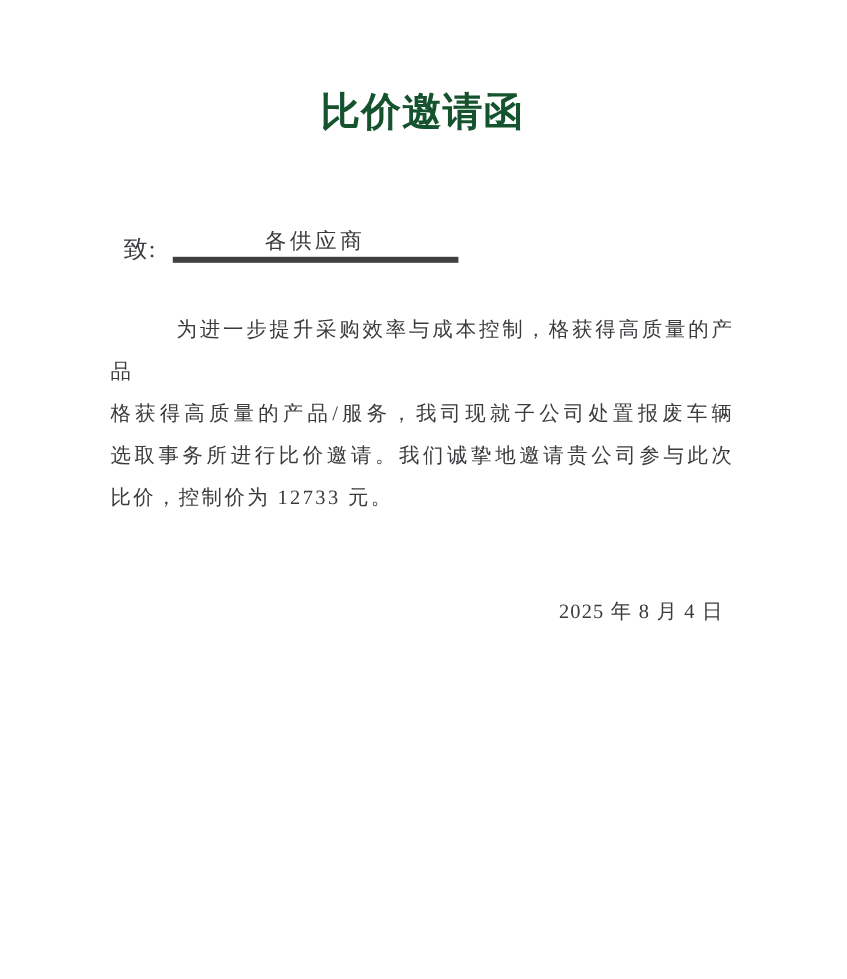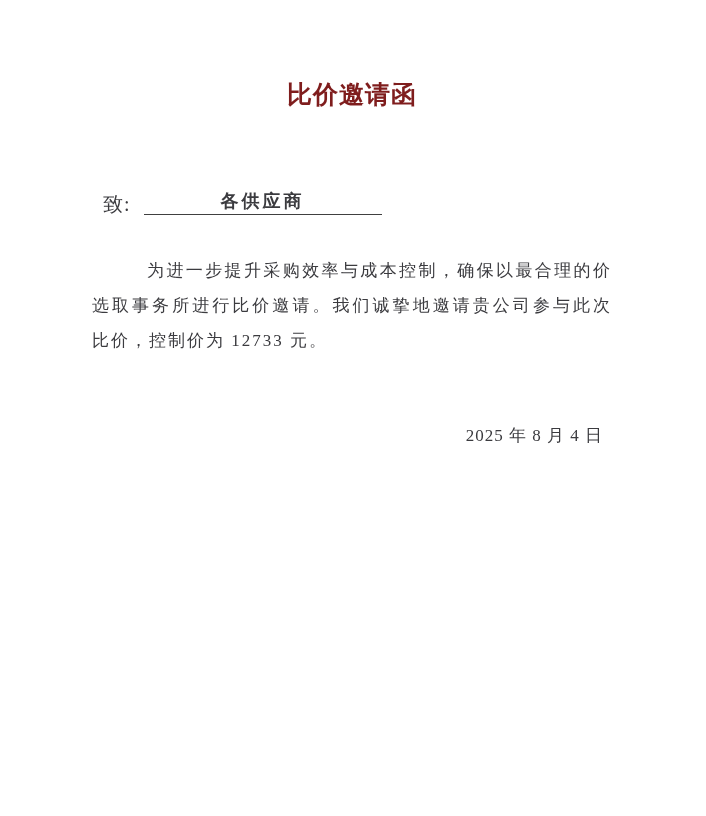--- a/index.html
+++ b/index.html
@@ -16,48 +16,47 @@
   }
   .page {
     box-sizing: border-box;
     width: 706px;
     height: 816px;
     padding: 81px 94px 0 92px;
     background: #ffffff;
   }
   .doc-title {
     margin: 0;
-    font-size: 25px;
+    font-size: 33px;
     line-height: 27px;
     font-weight: bold;
     letter-spacing: 1px;
     text-align: center;
-    color: #7f1d1d;
+    color: #14532d;
   }
   .recipient-line {
     margin-top: 83px;
     margin-left: 11px;
     font-size: 20px;
     line-height: 21px;
     white-space: nowrap;
   }
   .recipient-label {
     letter-spacing: 1px;
   }
   .recipient-blank {
     display: inline-block;
     width: 238px;
     margin-left: 13px;
     padding-bottom: 2px;
-    border-bottom: 1px solid #404040;
+    border-bottom: 5px solid #404040;
     text-align: center;
     font-size: 18px;
     letter-spacing: 3px;
     vertical-align: bottom;
-    font-weight: bold;
   }
   .body-paragraph {
     margin: 38px 0 0 0;
     width: 520px;
     font-size: 17px;
     line-height: 35px;
     letter-spacing: 2px;
   }
   .body-line {
     text-align: justify;
@@ -98,21 +97,22 @@
 
 <div class="page">
 
   <h1 class="doc-title">比价邀请函</h1>
 
   <div class="recipient-line">
     <span class="recipient-label">致:</span><span class="recipient-blank">各供应商</span>
   </div>
 
   <div class="body-paragraph">
-    <div class="body-line first">为进一步提升采购效率与成本控制，确保以最合理的价</div>
+    <div class="body-line first">为进一步提升采购效率与成本控制，格获得高质量的产品</div>
+    <div class="body-line">格获得高质量的产品/服务，我司现就子公司处置报废车辆</div>
     <div class="body-line">选取事务所进行比价邀请。我们诚挚地邀请贵公司参与此次</div>
     <div class="body-line last">比价，控制价为 12733 元。</div>
   </div>
 
 
   <div class="signature-block">
     <div class="signature-date">2025 年 8 月 4 日</div>
   </div>
 
 </div>

